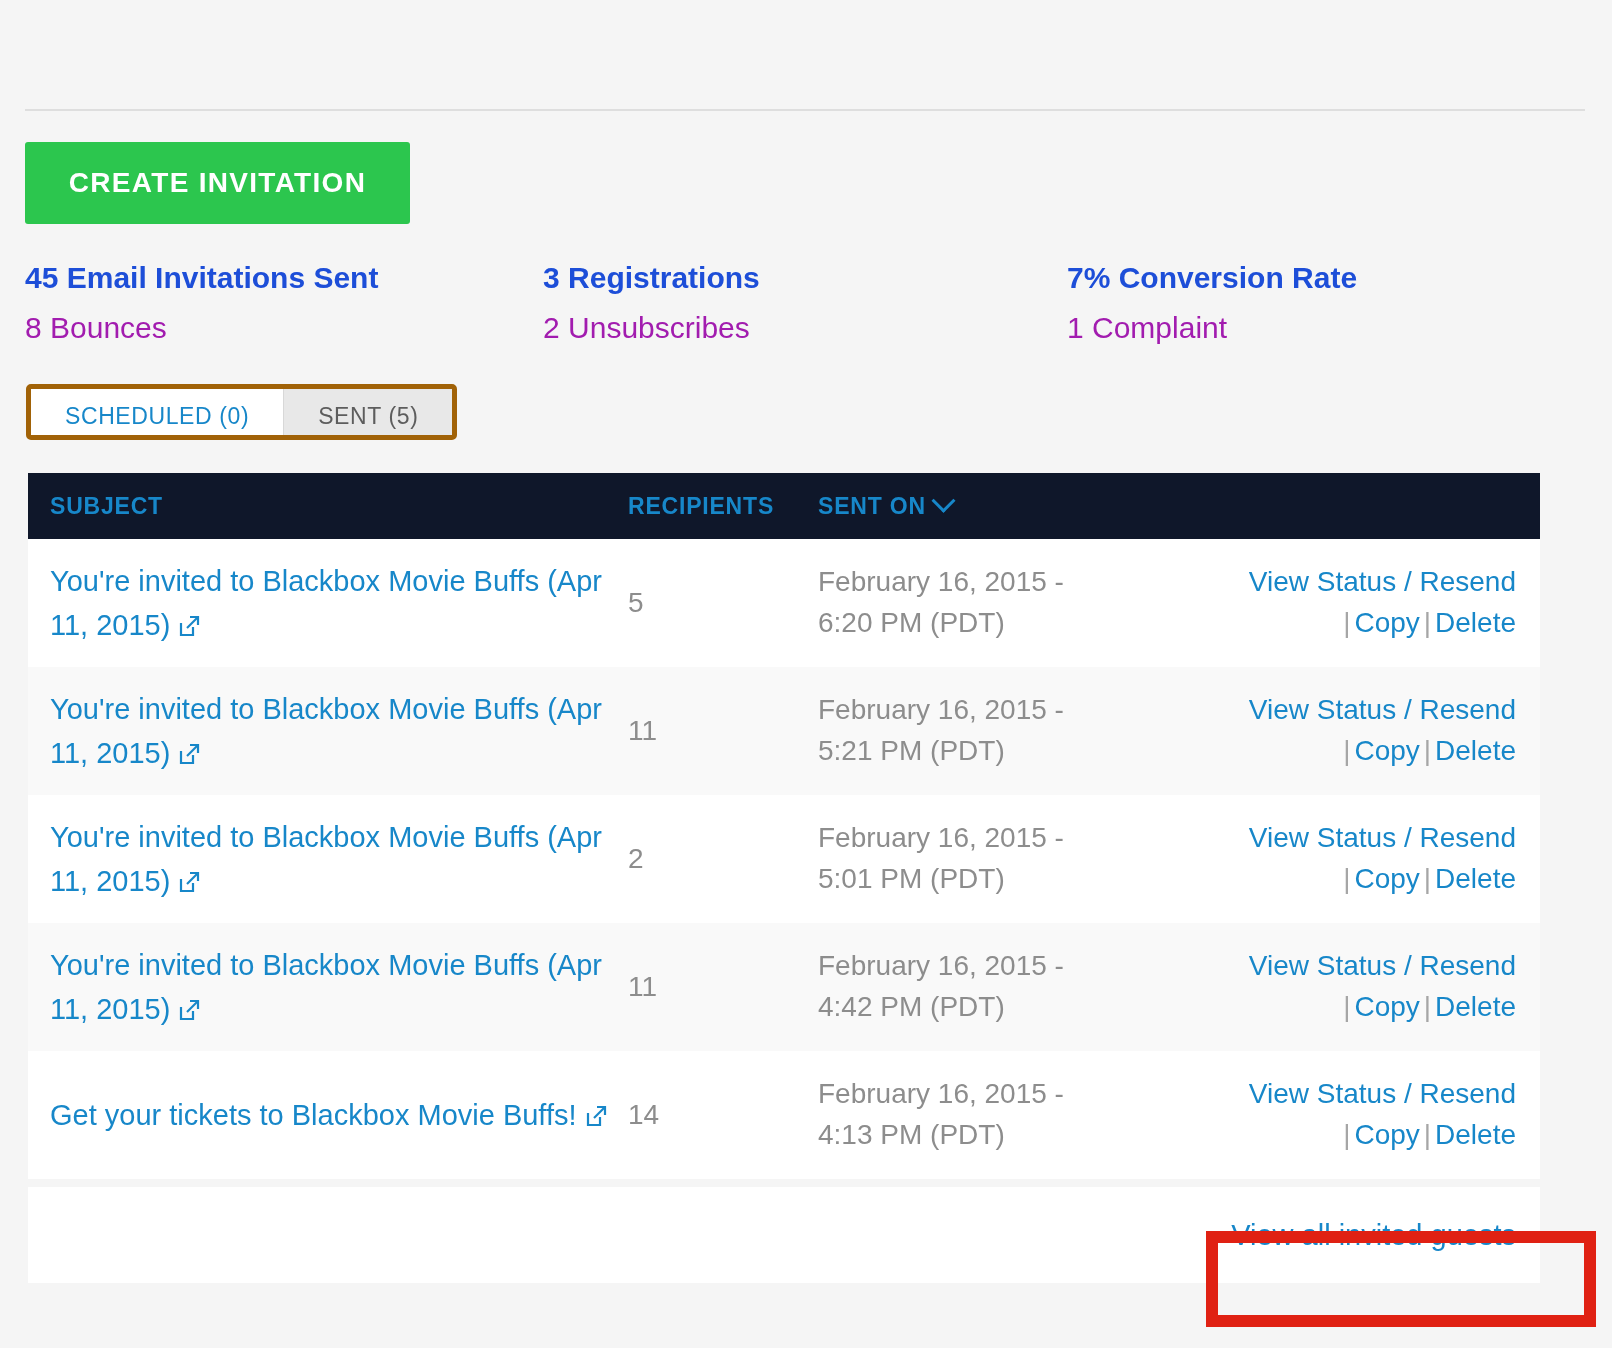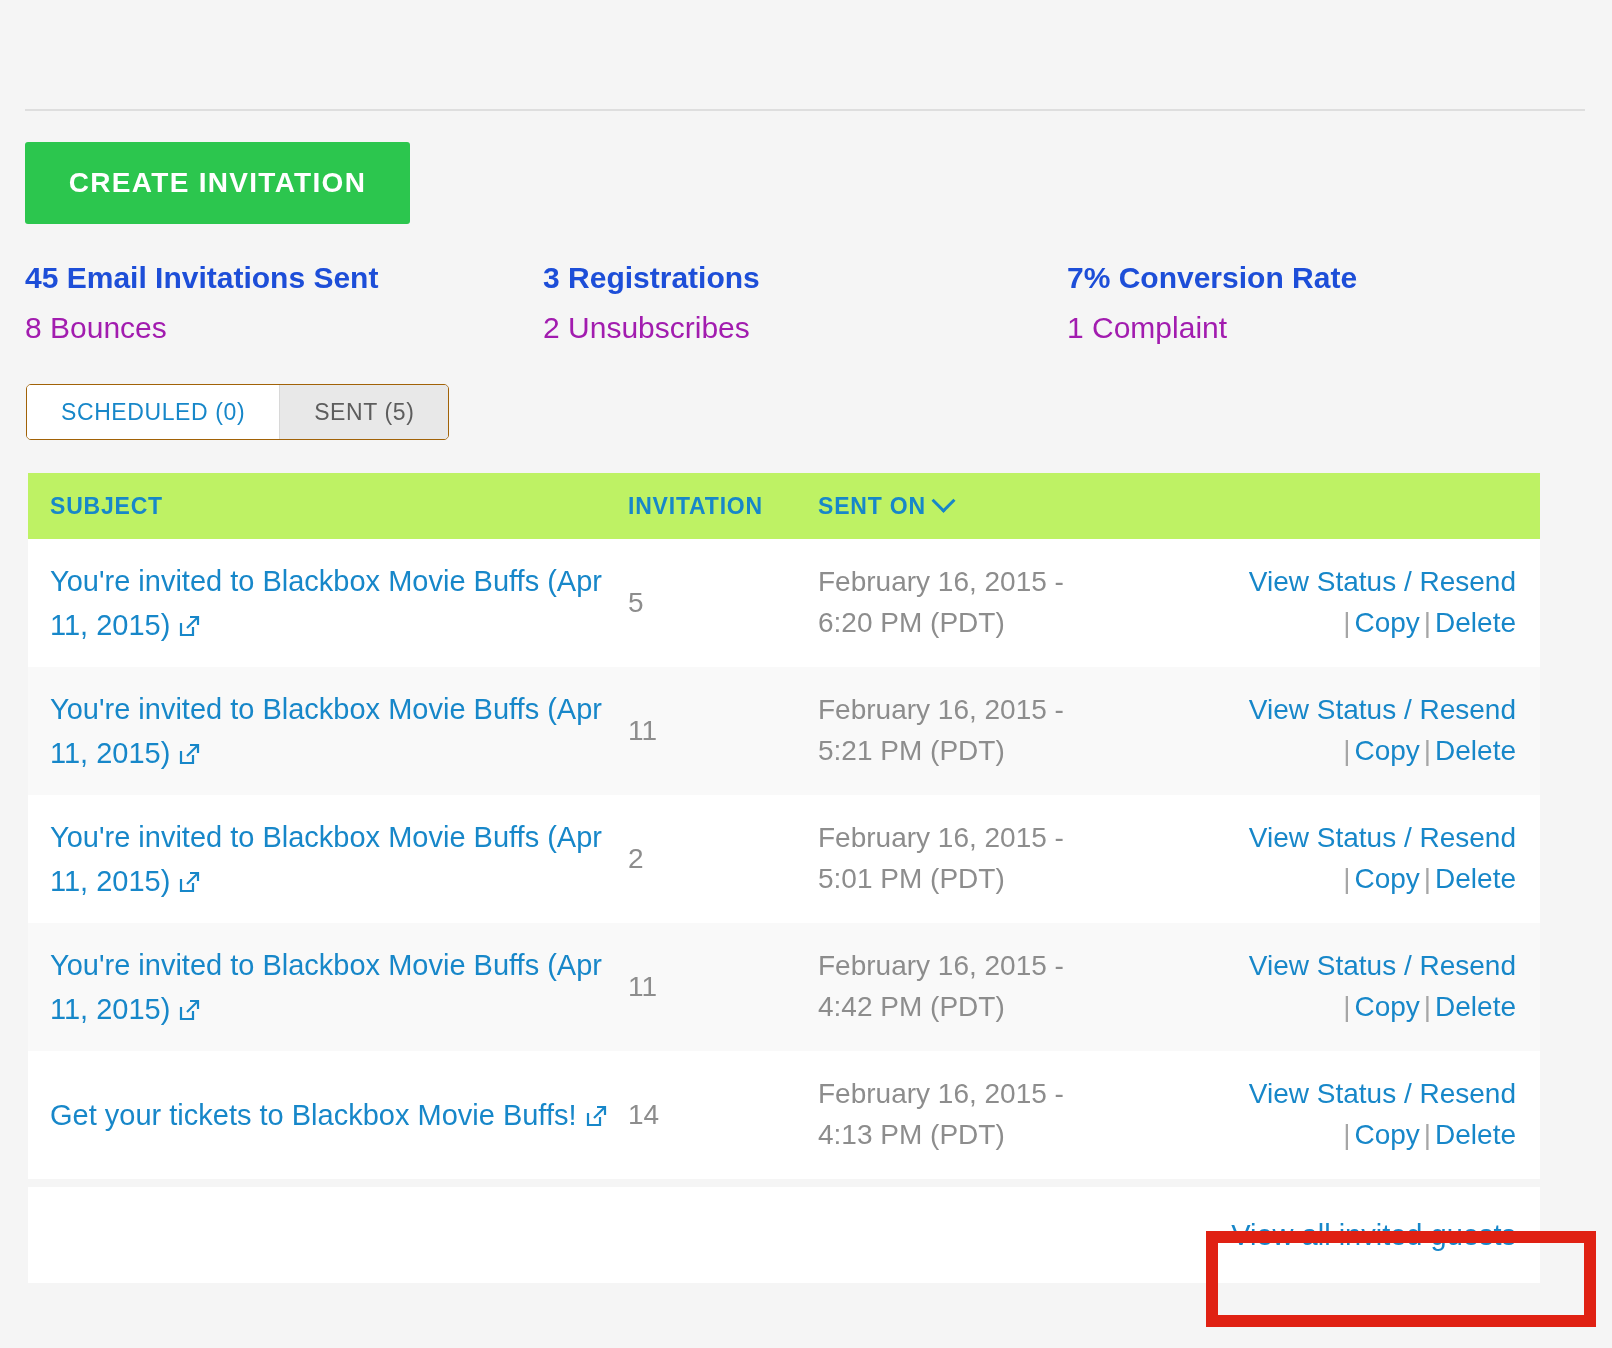--- a/index.html
+++ b/index.html
@@ -90,21 +90,21 @@
     line-height: 1.3;
     white-space: nowrap;
   }
 
   
   .tabs {
     position: absolute;
     left: 26px;
     top: 384px;
     display: flex;
-    border: 1px solid #a16207;
+    border: 5px solid #a16207;
     border-radius: 5px;
     overflow: hidden;
     background: #e8e8e8;
     height: 56px;
   }
   .tab {
     display: flex;
     align-items: center;
     justify-content: center;
     height: 54px;
@@ -124,21 +124,21 @@
   .tab + .tab { border-left: 1px solid #d8d8d8; }
 
   
   .table {
     position: absolute;
     left: 28px;
     top: 473px;
     width: 1512px;
   }
   .thead {
-    background: #bef264;
+    background: #0f172a;
     height: 66px;
     display: flex;
     align-items: center;
     justify-content: center;
   }
   .th {
     font-size: 23px;
     font-weight: bold;
     color: #1787c9;
     letter-spacing: 0.8px;
@@ -273,21 +273,21 @@
 
   <div class="tabs">
     <div class="tab active">SCHEDULED (0)</div>
     <div class="tab">SENT (5)</div>
   </div>
 
   <div class="table">
 
     <div class="thead">
       <div class="th col-subject">SUBJECT</div>
-      <div class="th col-recip">INVITATION</div>
+      <div class="th col-recip">RECIPIENTS</div>
       <div class="th col-sent">
         <span>SENT ON</span>
         <span class="chev"></span>
       </div>
       <div class="th col-actions"></div>
     </div>
 
     <div class="trow">
       <div class="cell col-subject">
         <a class="subject-link"><span>You're invited to Blackbox Movie Buffs (Apr 11, 2015)</span><span class="ext-icon"><svg width="24" height="24" viewBox="0 0 24 24">

